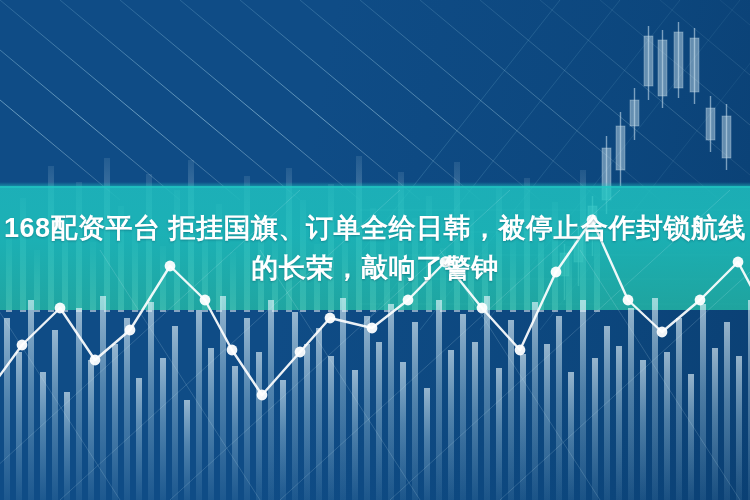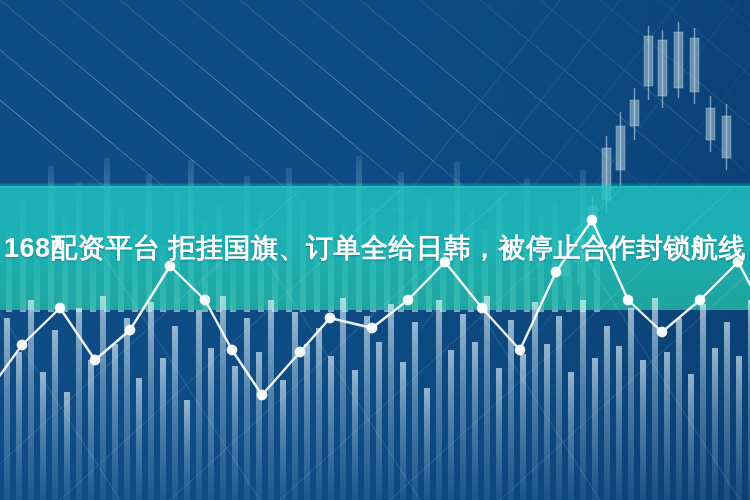--- a/index.html
+++ b/index.html
@@ -345,15 +345,16 @@
         <circle cx="592" cy="220" r="5.4" fill="#ffffff" fill-opacity="0.95"></circle>
         <circle cx="628" cy="300" r="5.4" fill="#ffffff" fill-opacity="0.95"></circle>
         <circle cx="662" cy="332" r="5.4" fill="#ffffff" fill-opacity="0.95"></circle>
         <circle cx="700" cy="300" r="5.4" fill="#ffffff" fill-opacity="0.95"></circle>
         <circle cx="738" cy="262" r="5.4" fill="#ffffff" fill-opacity="0.95"></circle>
       </g>
   </svg>
 
   <div id="headline">
     <div class="ln">168配资平台 拒挂国旗、订单全给日韩，被停止合作封锁航线</div>
+    <div class="ln">的长荣，敲响了警钟</div>
   </div>
 
 </div>
 
 </body></html>

